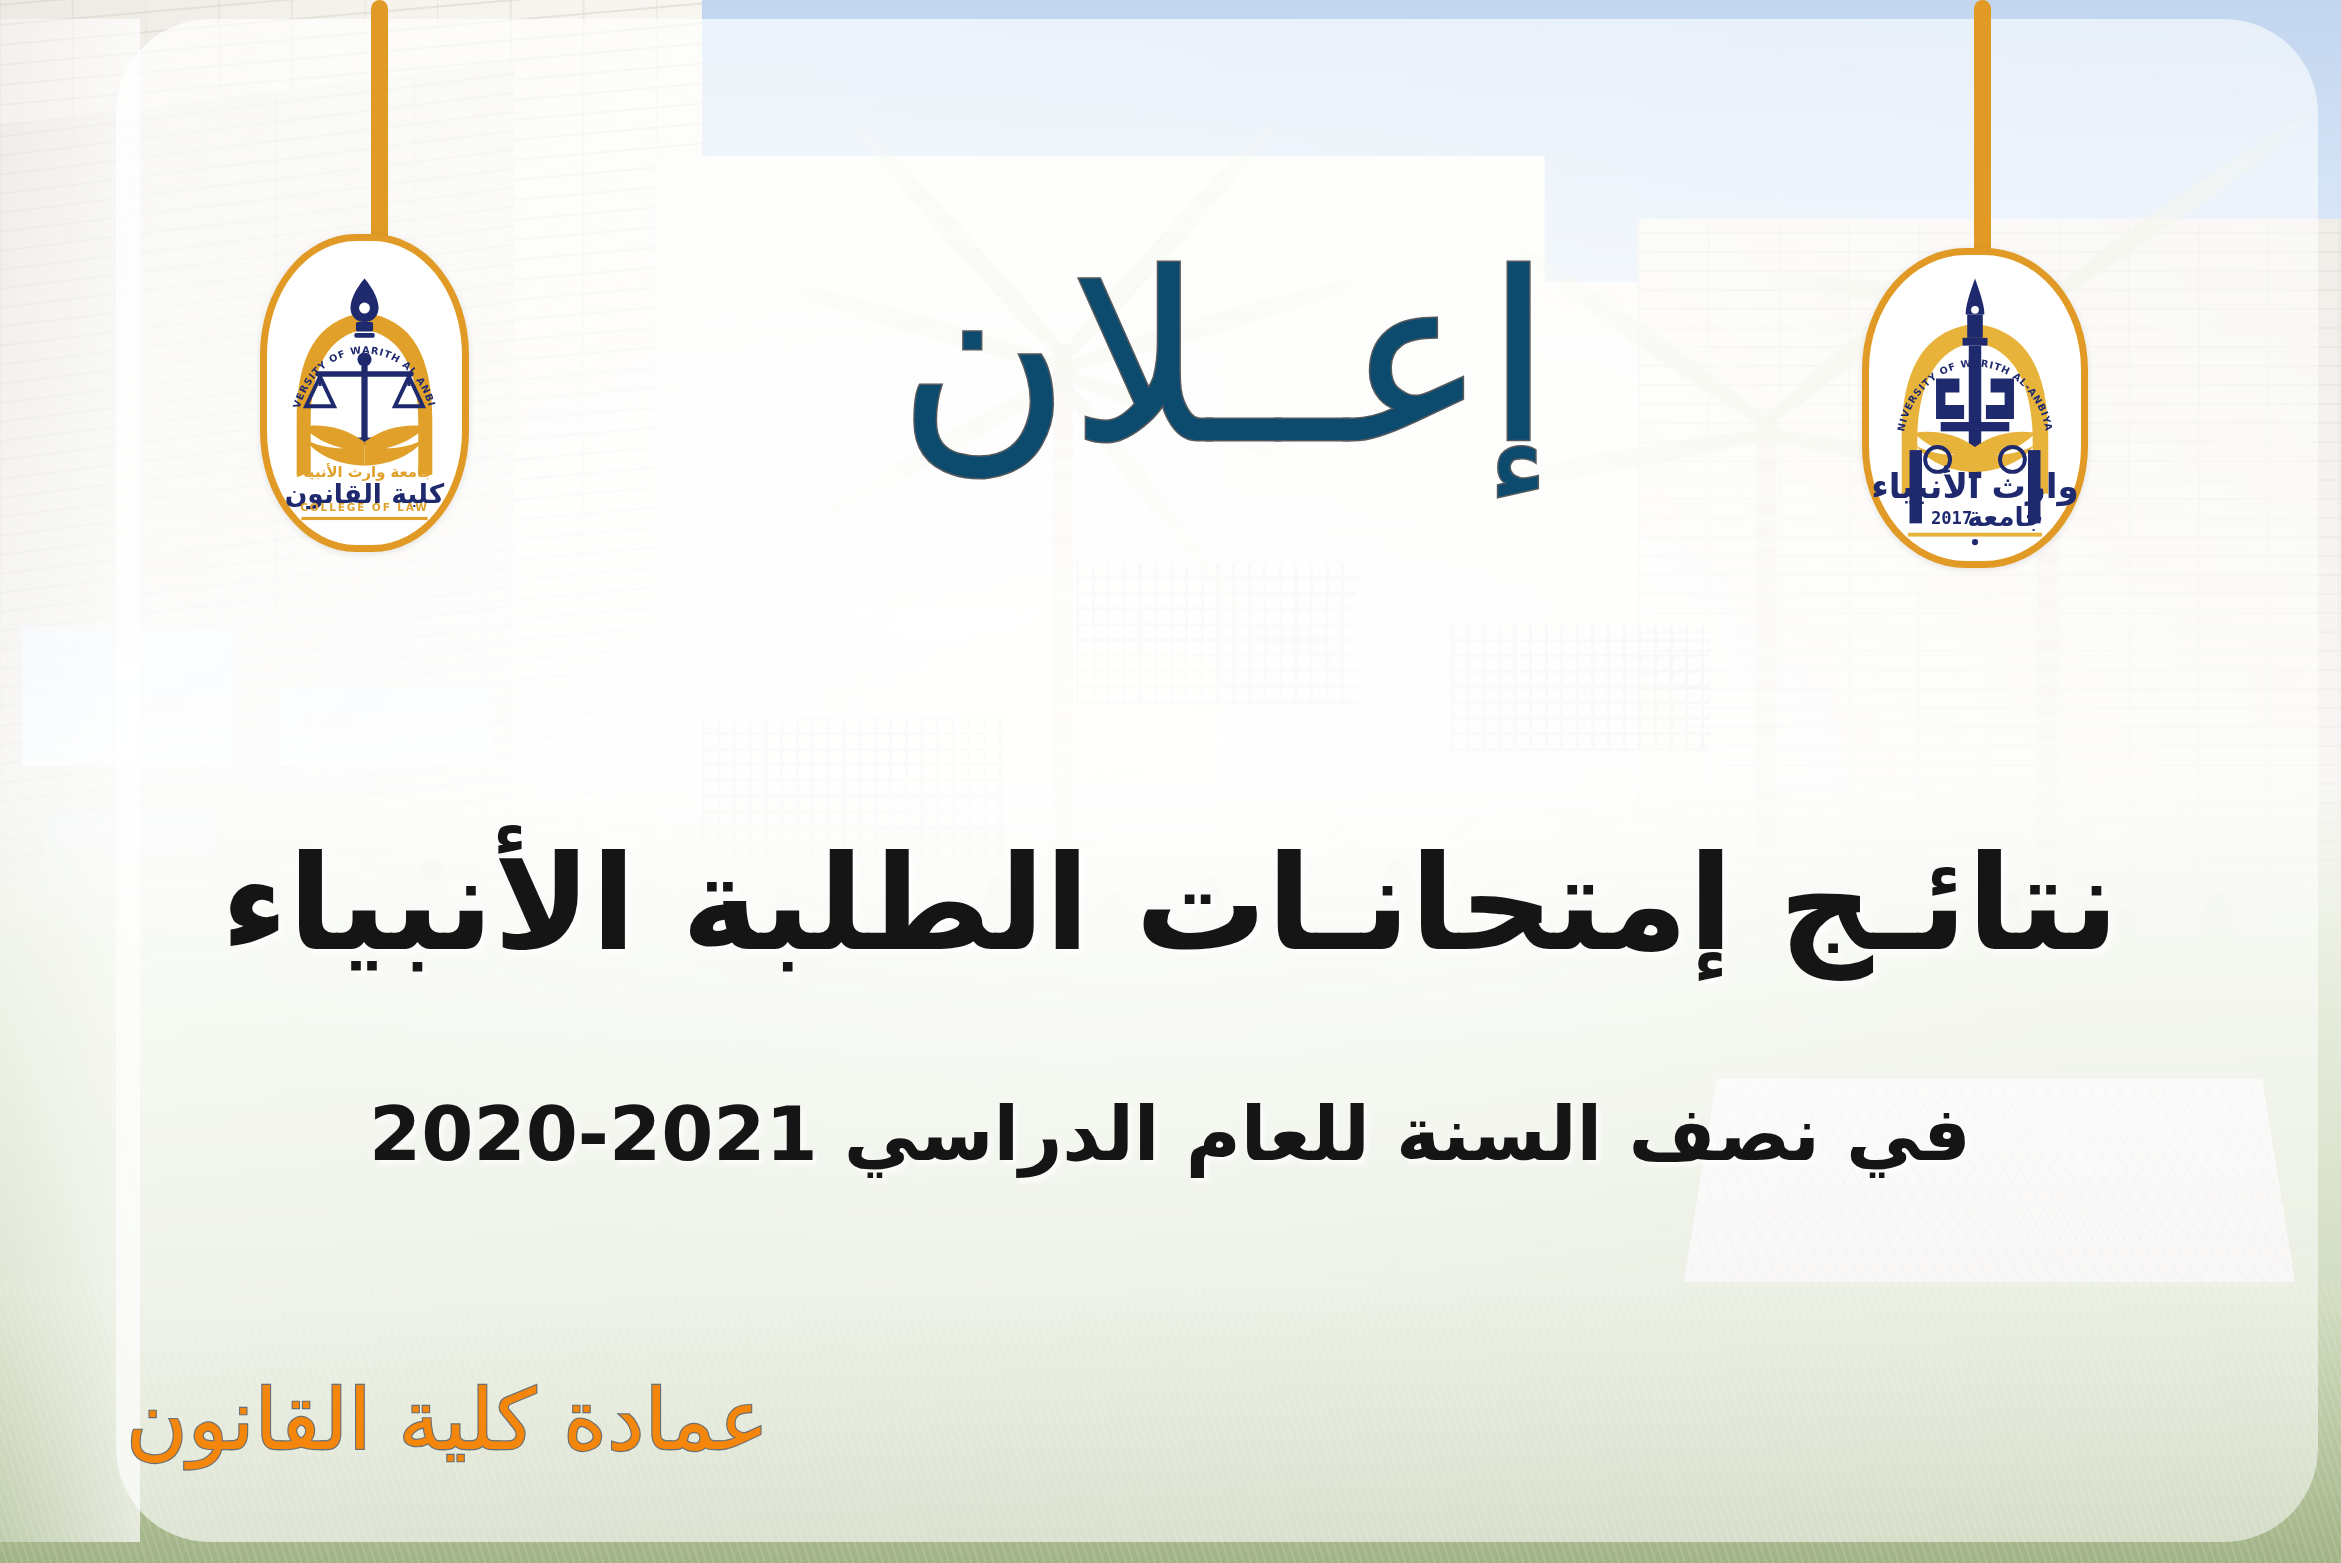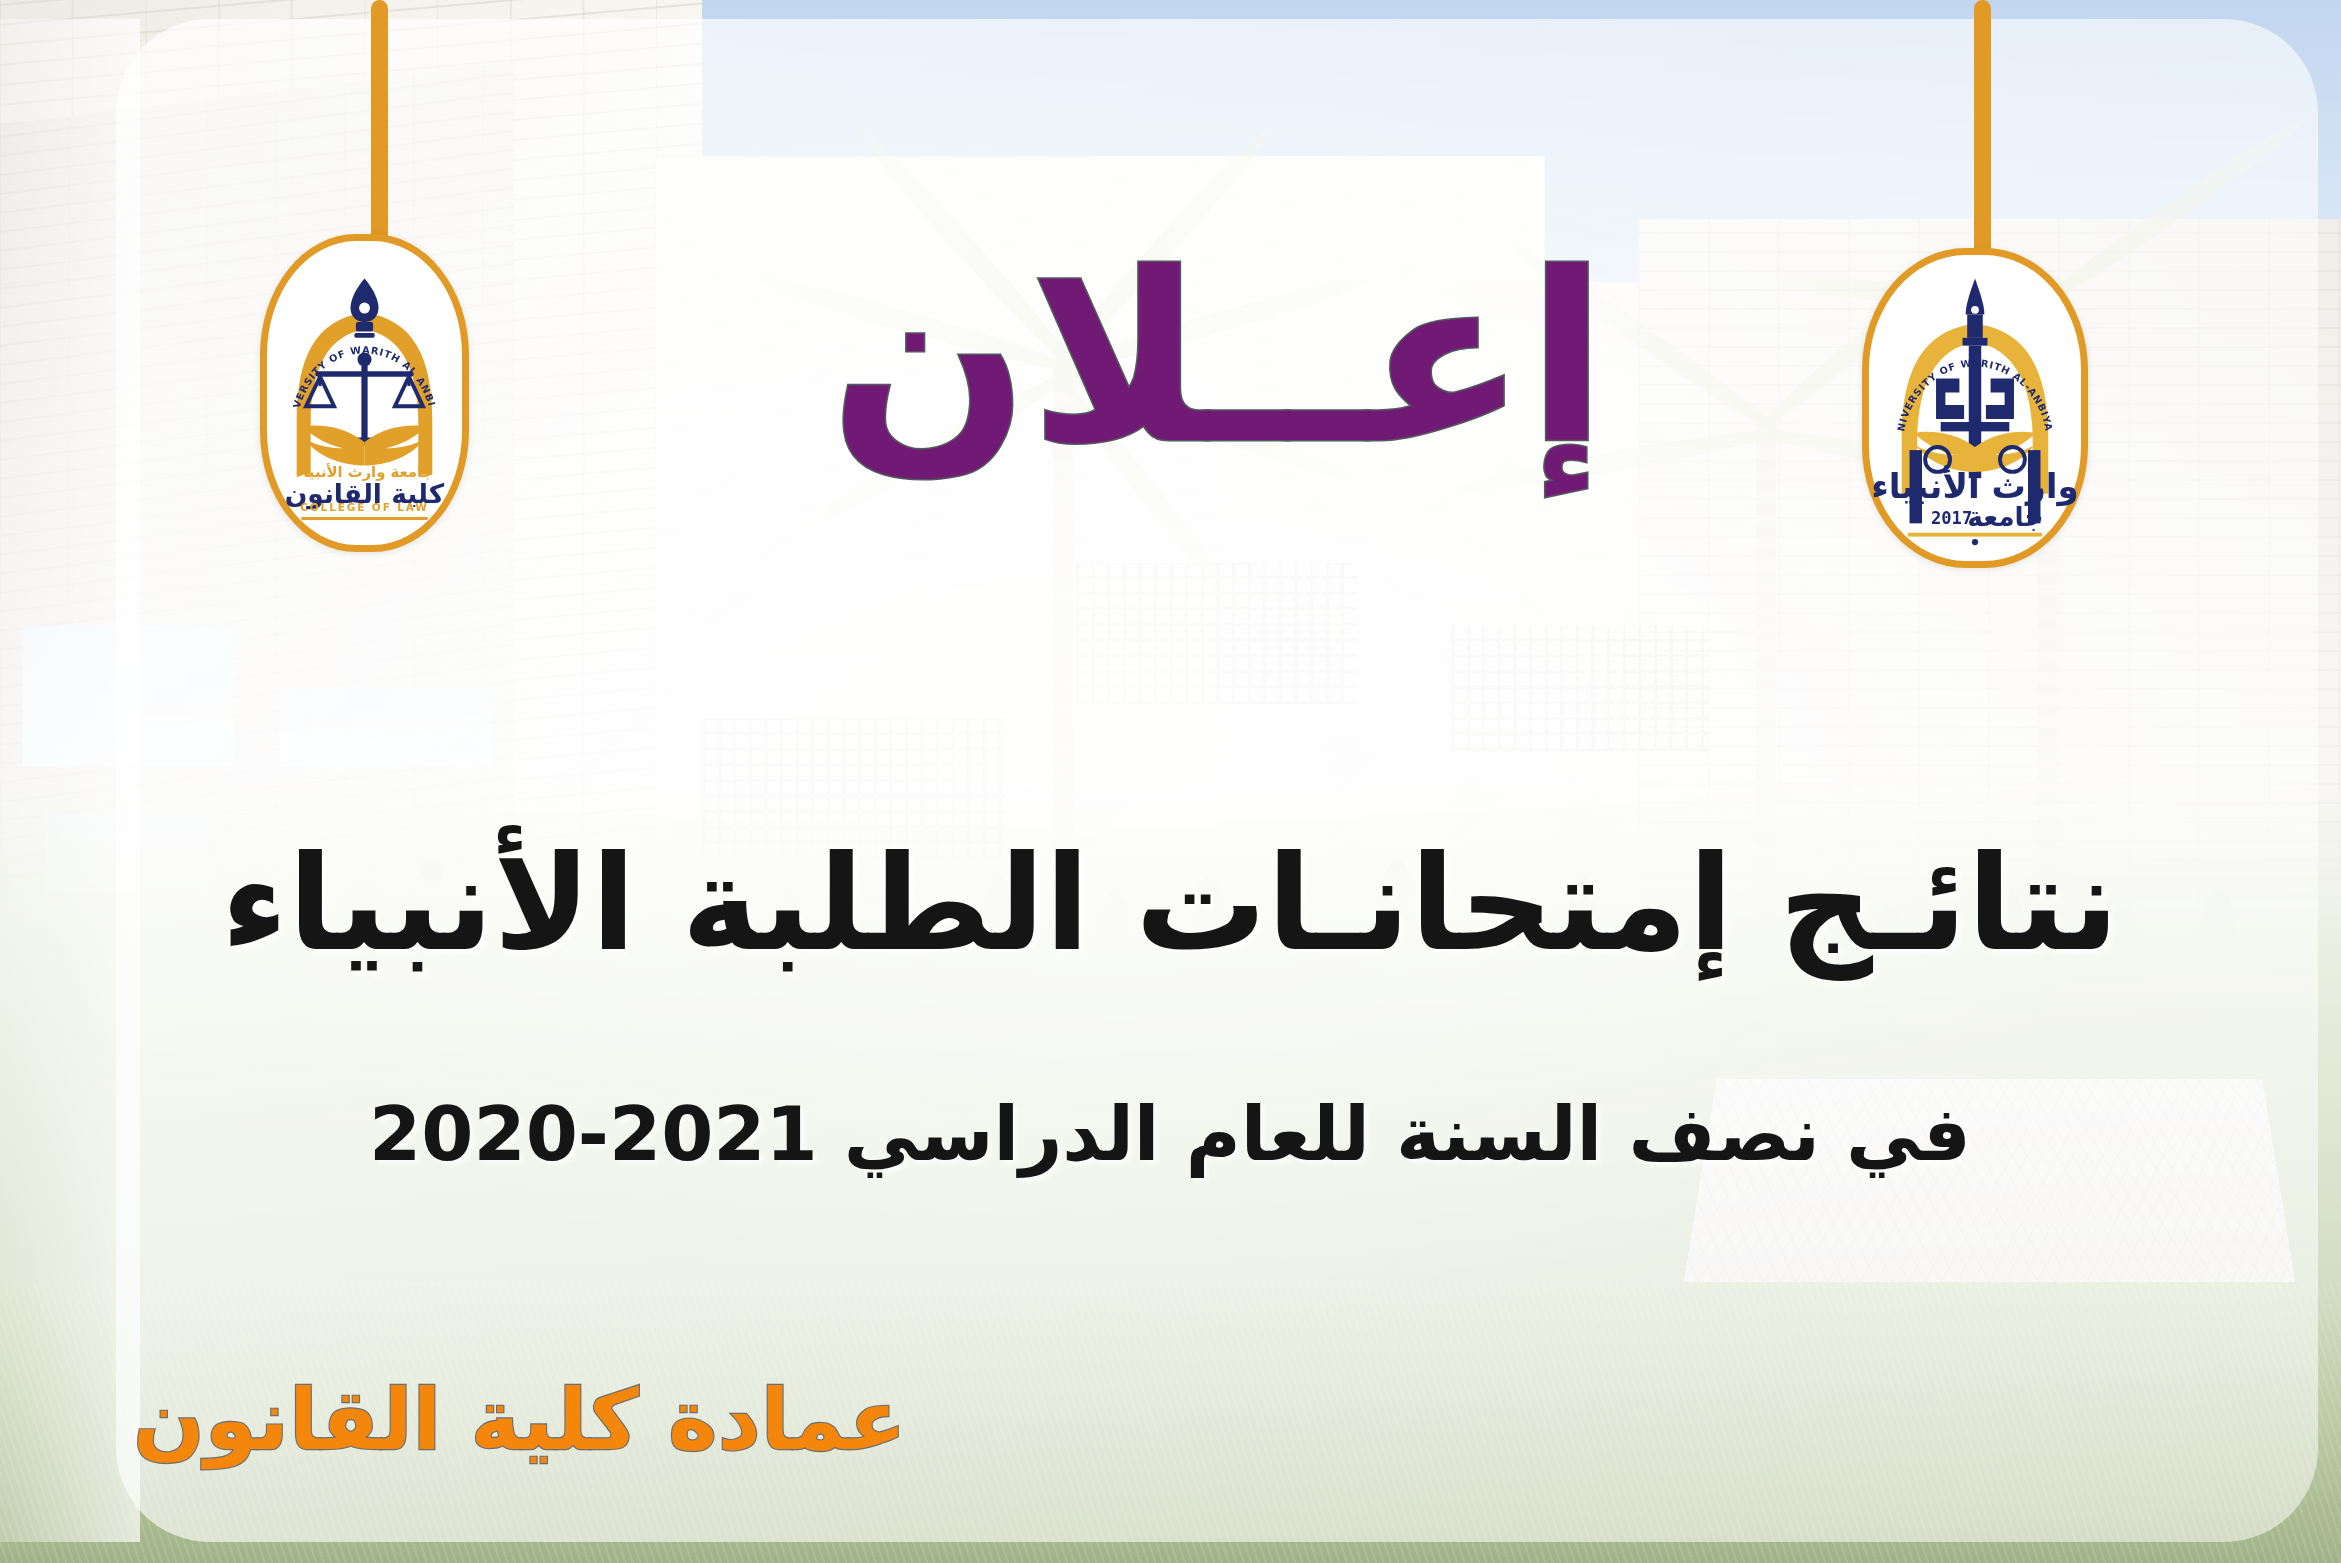--- a/index.html
+++ b/index.html
@@ -111,22 +111,22 @@
     display:flex;align-items:center;justify-content:center;
     box-shadow:0 1.6px 7.8px rgba(0,0,0,.10);
   }
   .logo svg{width:100%;height:100%;display:block;}
 
   
   .t-eelan{
     position:absolute;z-index:8;
     left:843px;top:242px;width:765px;
     text-align:center;
-    font-size:234px;line-height:1;font-weight:700;
-    color:#701a75;
+    font-size:234px;line-height:1;font-weight:400;
+    color:#0c4a6e;
     -webkit-text-stroke:3.1px #555a5e;
     paint-order:stroke fill;
     direction:rtl;white-space:nowrap;
   }
   .t-head{
     position:absolute;z-index:8;
     left:0;right:0;top:835px;
     text-align:center;
     font-size:131px;line-height:1.05;font-weight:700;
     color:#151515;
@@ -137,22 +137,22 @@
     position:absolute;z-index:8;
     left:0;right:0;top:1093px;
     text-align:center;
     font-size:75px;line-height:1.1;font-weight:700;
     color:#151515;
     direction:rtl;white-space:nowrap;
     text-shadow:3.9px 3.9px 4.7px rgba(255,255,255,.7);
   }
   .t-foot{
     position:absolute;z-index:8;
-    left:134px;top:1374px;
-    font-size:84px;line-height:1.1;font-weight:700;
+    left:127px;top:1374px;
+    font-size:84px;line-height:1.1;font-weight:400;
     color:#F4860C;
     -webkit-text-stroke:2.3px #6a6f73;
     paint-order:stroke fill;
     direction:rtl;white-space:nowrap;
   }
 </style>
 </head>
 <body>
 
 <div id="poster">

